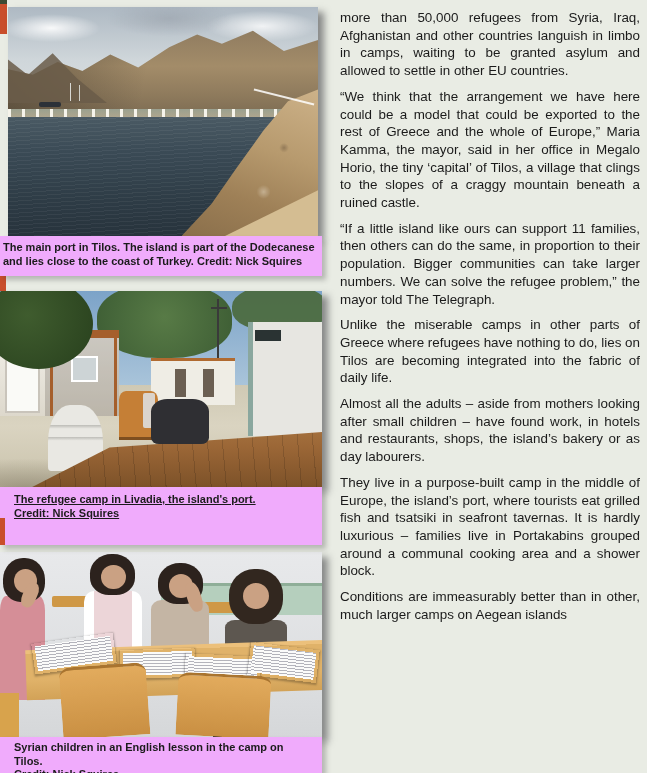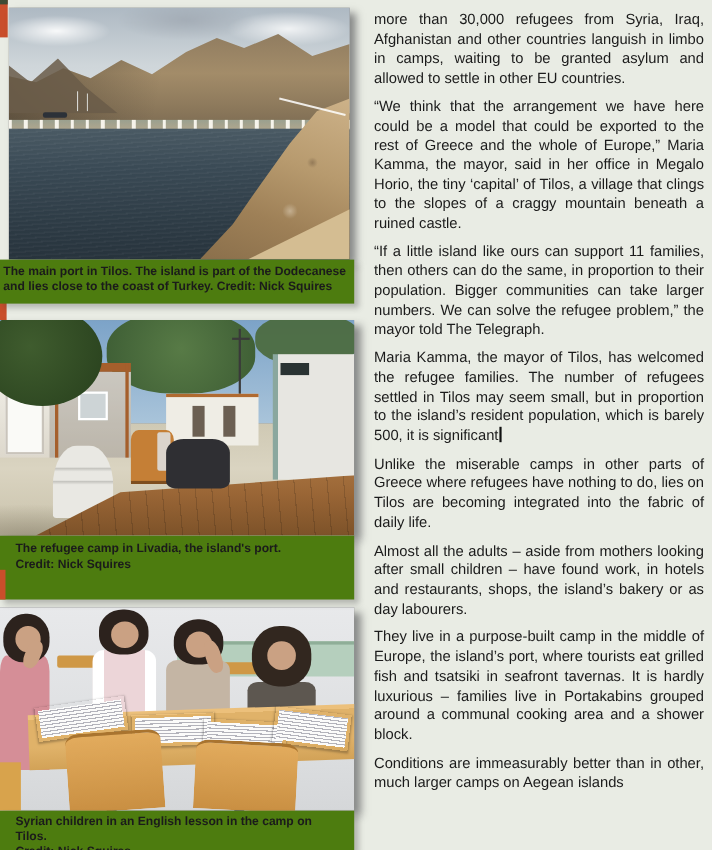--- a/index.html
+++ b/index.html
@@ -18,27 +18,27 @@
   .photo{
     position:absolute;overflow:hidden;background:#888;
     box-shadow:6px 5px 7px rgba(40,40,45,.5);
   }
   #photo-port{left:8px;top:7px;width:310px;height:229px;}
   #photo-camp{left:0;top:291px;width:322px;height:196px;}
   #photo-class{left:0;top:552px;width:322px;height:185px;}
   .photo *{position:absolute;}
   
   .caption{
-    position:absolute;background:#4d7c0f;color:#1b1b1b;
+    position:absolute;background:#f0abfc;color:#1b1b1b;
     font-weight:bold;font-size:11px;line-height:13.5px;
     white-space:pre-line;box-shadow:4px 4px 5px rgba(60,60,60,.3);
     z-index:5;
   }
   #caption-port{left:0;top:236px;width:322px;height:40px;padding:5px 4px 0 3px;box-sizing:border-box;}
-  #caption-camp{left:0;top:487px;width:322px;height:58px;padding:6px 8px 0 14px;box-sizing:border-box;}
+  #caption-camp{left:0;top:487px;width:322px;height:58px;padding:6px 8px 0 14px;box-sizing:border-box;text-decoration:underline;}
   #caption-class{left:0;top:737px;width:322px;height:36px;padding:4px 8px 0 14px;box-sizing:border-box;}
   
   #article{
     position:absolute;left:340px;top:0;width:300px;height:773px;
     padding-top:9px;box-sizing:border-box;
     color:#1b1b1b;font-size:13.4px;line-height:17.7px;
     text-align:justify;
   }
   #article p{margin:0 0 8px 0;}
   .caret{display:inline-block;width:1.5px;height:14px;background:#111;margin-left:1px;vertical-align:-2px;}
@@ -243,21 +243,20 @@
   <div class="p3-leg-a"></div>
   <div class="p3-leg-b"></div>
   <div class="p3-chairfront-a"></div>
   <div class="p3-chairfront-b"></div>
   <div class="p3-chair-sliver"></div>
 </div>
 <div id="caption-class" class="caption">Syrian children in an English lesson in the camp on Tilos.
 Credit: Nick Squires</div>
 
 <div id="article">
-  <p><span>more than 30,000 refugees from Syria, Iraq, Afghanistan and other countries languish in limbo in camps, waiting to be granted asylum and allowed to settle in other EU countries.</span></p>
+  <p><span>more than 50,000 refugees from Syria, Iraq, Afghanistan and other countries languish in limbo in camps, waiting to be granted asylum and allowed to settle in other EU countries.</span></p>
   <p><span>“We think that the arrangement we have here could be a model that could be exported to the rest of Greece and the whole of Europe,” Maria Kamma, the mayor, said in her office in Megalo Horio, the tiny ‘capital’ of Tilos, a village that clings to the slopes of a craggy mountain beneath a ruined castle.</span></p>
   <p><span>“If a little island like ours can support 11 families, then others can do the same, in proportion to their population. Bigger communities can take larger numbers. We can solve the refugee problem,” the mayor told The Telegraph.</span></p>
-  <p><span>Maria Kamma, the mayor of Tilos, has welcomed the refugee families. The number of refugees settled in Tilos may seem small, but in proportion to the island’s resident population, which is barely 500, it is significant</span><span class="caret"></span></p>
   <p><span>Unlike the miserable camps in other parts of Greece where refugees have nothing to do, lies on Tilos are becoming integrated into the fabric of daily life.</span></p>
   <p><span>Almost all the adults – aside from mothers looking after small children – have found work, in hotels and restaurants, shops, the island’s bakery or as day labourers.</span></p>
   <p><span>They live in a purpose-built camp in the middle of Europe, the island’s port, where tourists eat grilled fish and tsatsiki in seafront tavernas. It is hardly luxurious – families live in Portakabins grouped around a communal cooking area and a shower block.</span></p>
   <p><span>Conditions are immeasurably better than in other, much larger camps on Aegean islands</span></p>
 </div>
 
 </body></html>

